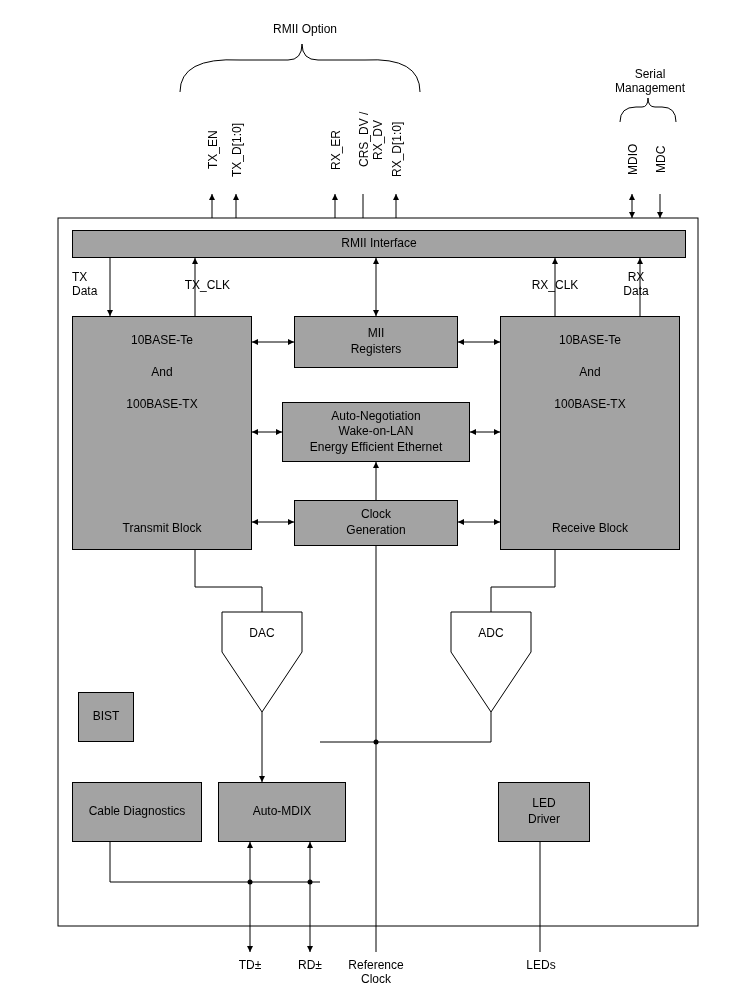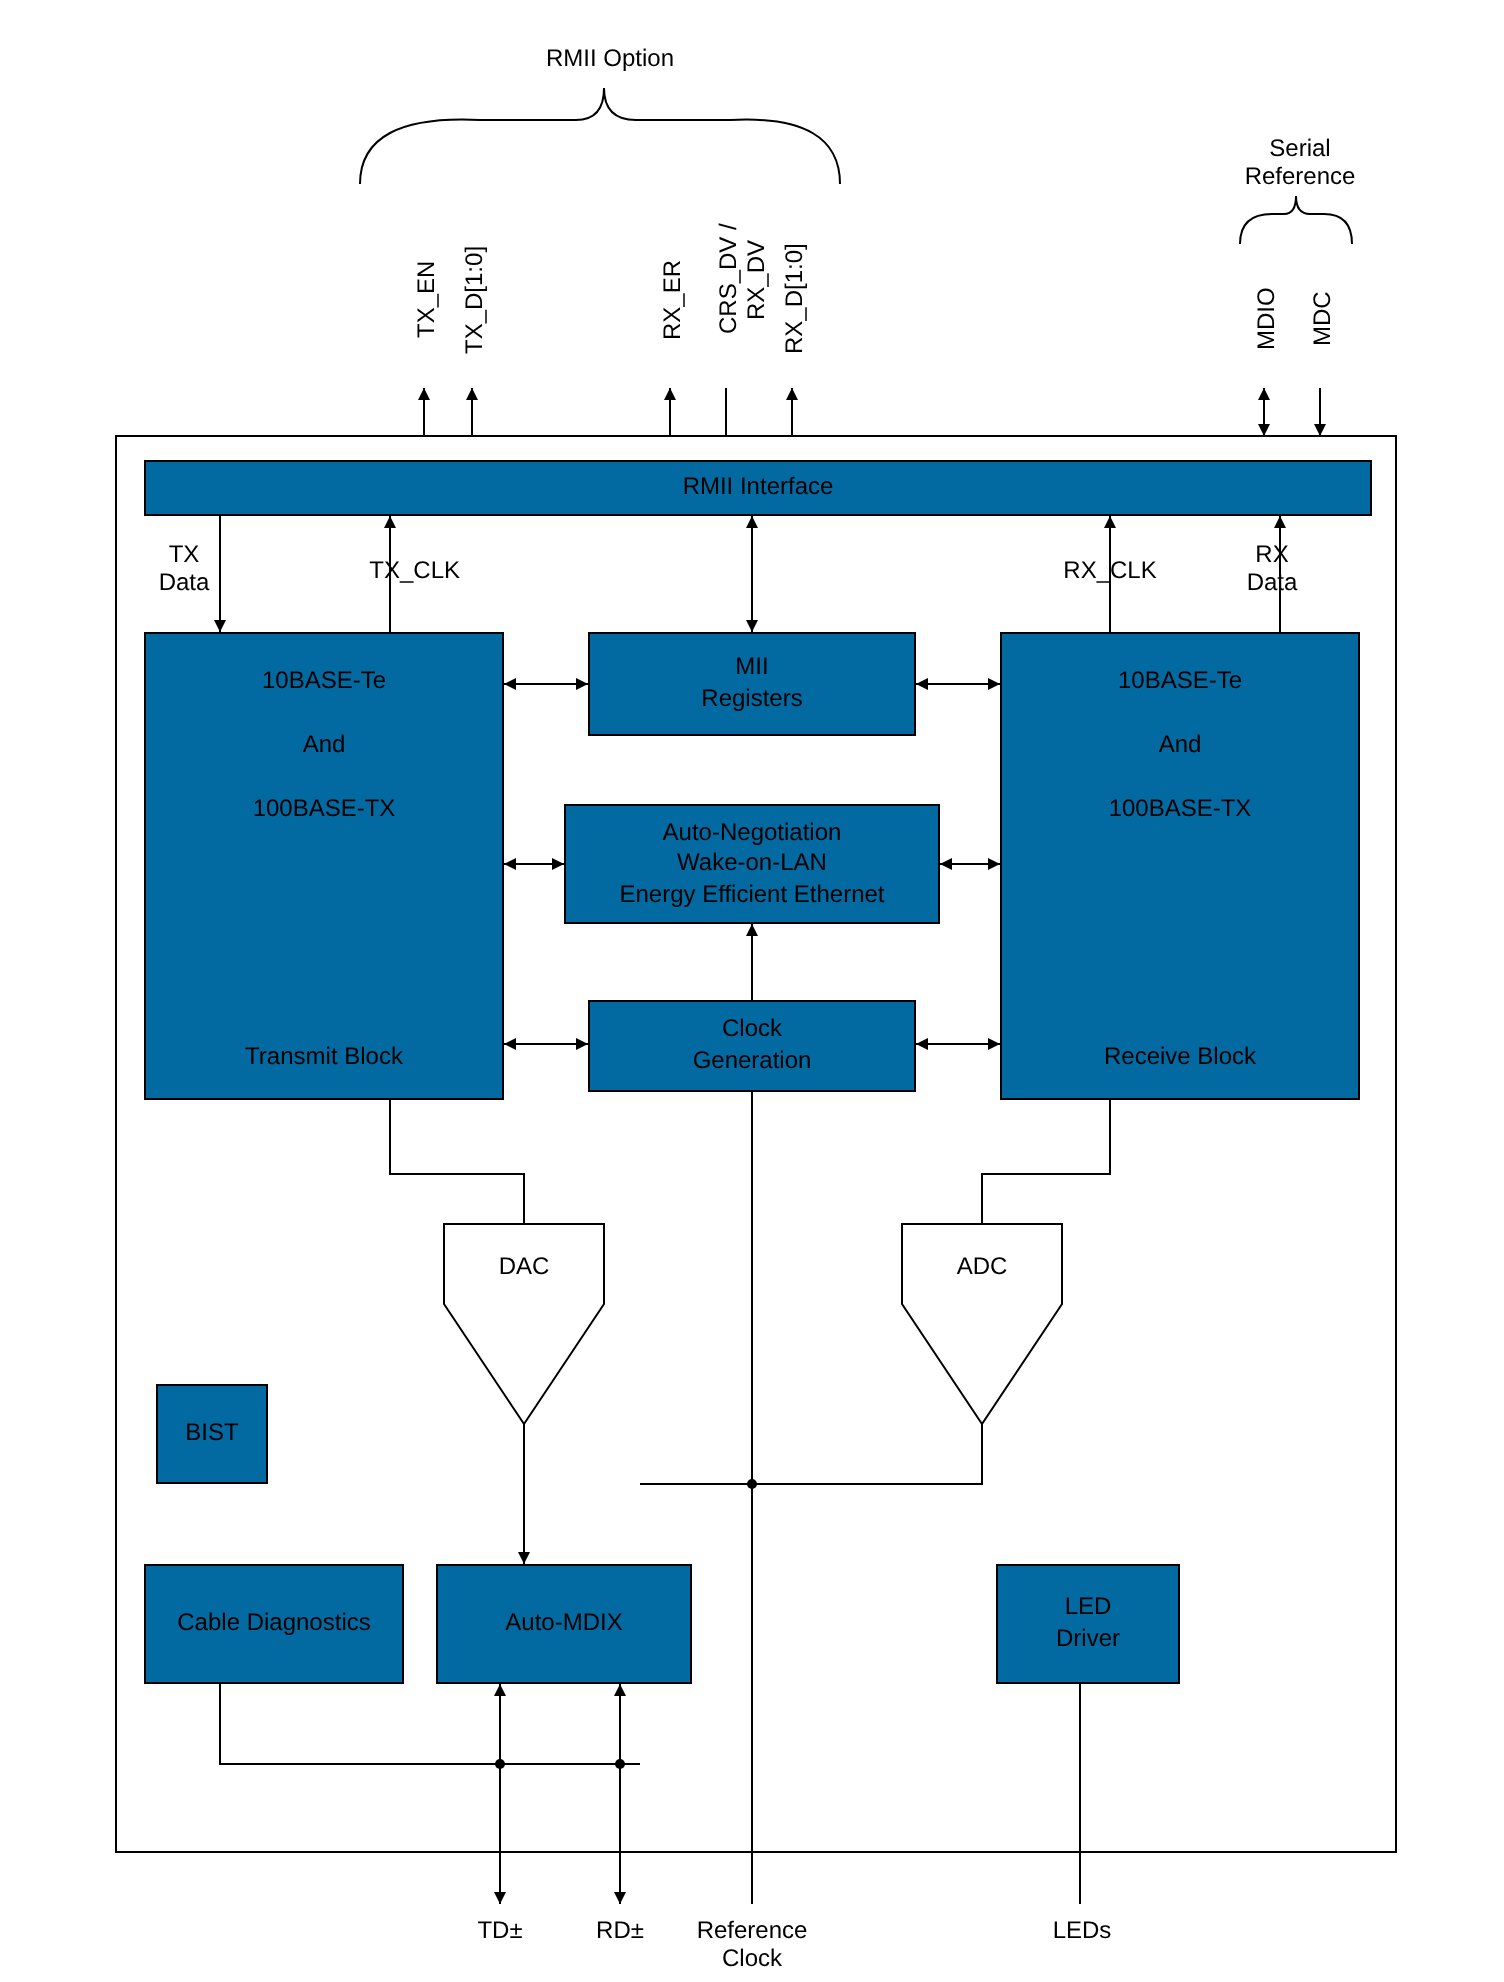--- a/index.html
+++ b/index.html
@@ -1,17 +1,17 @@
 <!DOCTYPE html>
 <html><head>
 <meta charset="utf-8">
 <style>
   html,body{margin:0;padding:0;background:#fff;font-family:Arial,Helvetica,sans-serif;font-size:12px;color:#000}
   #canvas{position:relative;width:752px;height:991px;margin:12px auto}
-  .box{position:absolute;border:1px solid #000;background:#0369a1;display:flex;align-items:center;justify-content:center;text-align:center;line-height:1.3}
+  .box{position:absolute;border:1px solid #000;background:#a3a3a3;display:flex;align-items:center;justify-content:center;text-align:center;line-height:1.3}
   .lbl{position:absolute;text-align:center;line-height:1.2}
   .vlbl{position:absolute;writing-mode:vertical-rl;transform:rotate(180deg);text-align:center}
   svg{position:absolute;left:0;top:0;overflow:visible}
 </style>
 </head>
 <body>
 
 <div id="canvas">
 
 <svg width="752" height="991">
@@ -78,40 +78,40 @@
   <circle cx="250" cy="870" r="2.5" fill="#000"></circle>
   <circle cx="310" cy="870" r="2.5" fill="#000"></circle>
 
   <line x1="540" y1="830" x2="540" y2="940" stroke="#000"></line>
 
   <rect x="58" y="206" width="640" height="708" fill="none" stroke="#000"></rect>
 </svg>
 
 <div class="lbl" style="left:210px;top:10px;width:190px">RMII Option</div>
 <div class="lbl" style="left:600px;top:55px;width:100px;white-space:pre-line">Serial
-Reference</div>
+Management</div>
 
 <svg style="left:0;top:0" width="752" height="200">
   <path d="M180,80 Q180,45 240,48 L288,48 Q302,48 302,32 Q302,48 318,48 L365,48 Q420,45 420,80" fill="none" stroke="#000"></path>
   <path d="M620,110 Q620,95 636,95 L642,95 Q648,95 648,86 Q648,95 655,95 L662,95 Q676,95 676,110" fill="none" stroke="#000"></path>
 </svg>
 
 <div class="vlbl" style="left:206px;top:100px;height:75px">TX_EN</div>
 <div class="vlbl" style="left:230px;top:100px;height:75px">TX_D[1:0]</div>
 <div class="vlbl" style="left:329px;top:100px;height:75px">RX_ER</div>
 <div class="vlbl" style="left:357px;top:80px;height:95px">CRS_DV / RX_DV</div>
 <div class="vlbl" style="left:390px;top:100px;height:75px">RX_D[1:0]</div>
 <div class="vlbl" style="left:626px;top:120px;height:55px">MDIO</div>
 <div class="vlbl" style="left:654px;top:120px;height:55px">MDC</div>
 
 <div class="box" style="left:72px;top:218px;width:612px;height:26px">
   <span>RMII Interface</span>
 </div>
 
-<div class="lbl" style="left:72px;top:258px;width:40px;white-space:pre-line;text-align:center">TX
+<div class="lbl" style="left:72px;top:258px;width:40px;white-space:pre-line;text-align:left">TX
 Data</div>
 <div class="lbl" style="left:160px;top:266px;width:70px;text-align:right">TX_CLK</div>
 <div class="lbl" style="left:520px;top:266px;width:70px;text-align:center">RX_CLK</div>
 <div class="lbl" style="left:616px;top:258px;width:40px;white-space:pre-line;text-align:center">RX
 Data</div>
 
 <div class="box" style="left:72px;top:304px;width:178px;height:232px;display:block;padding:0">
   <div style="position:absolute;left:0;top:16px;width:100%;text-align:center"><span>10BASE-Te</span></div>
   <div style="position:absolute;left:0;top:48px;width:100%;text-align:center"><span>And</span></div>
   <div style="position:absolute;left:0;top:80px;width:100%;text-align:center"><span>100BASE-TX</span></div>

